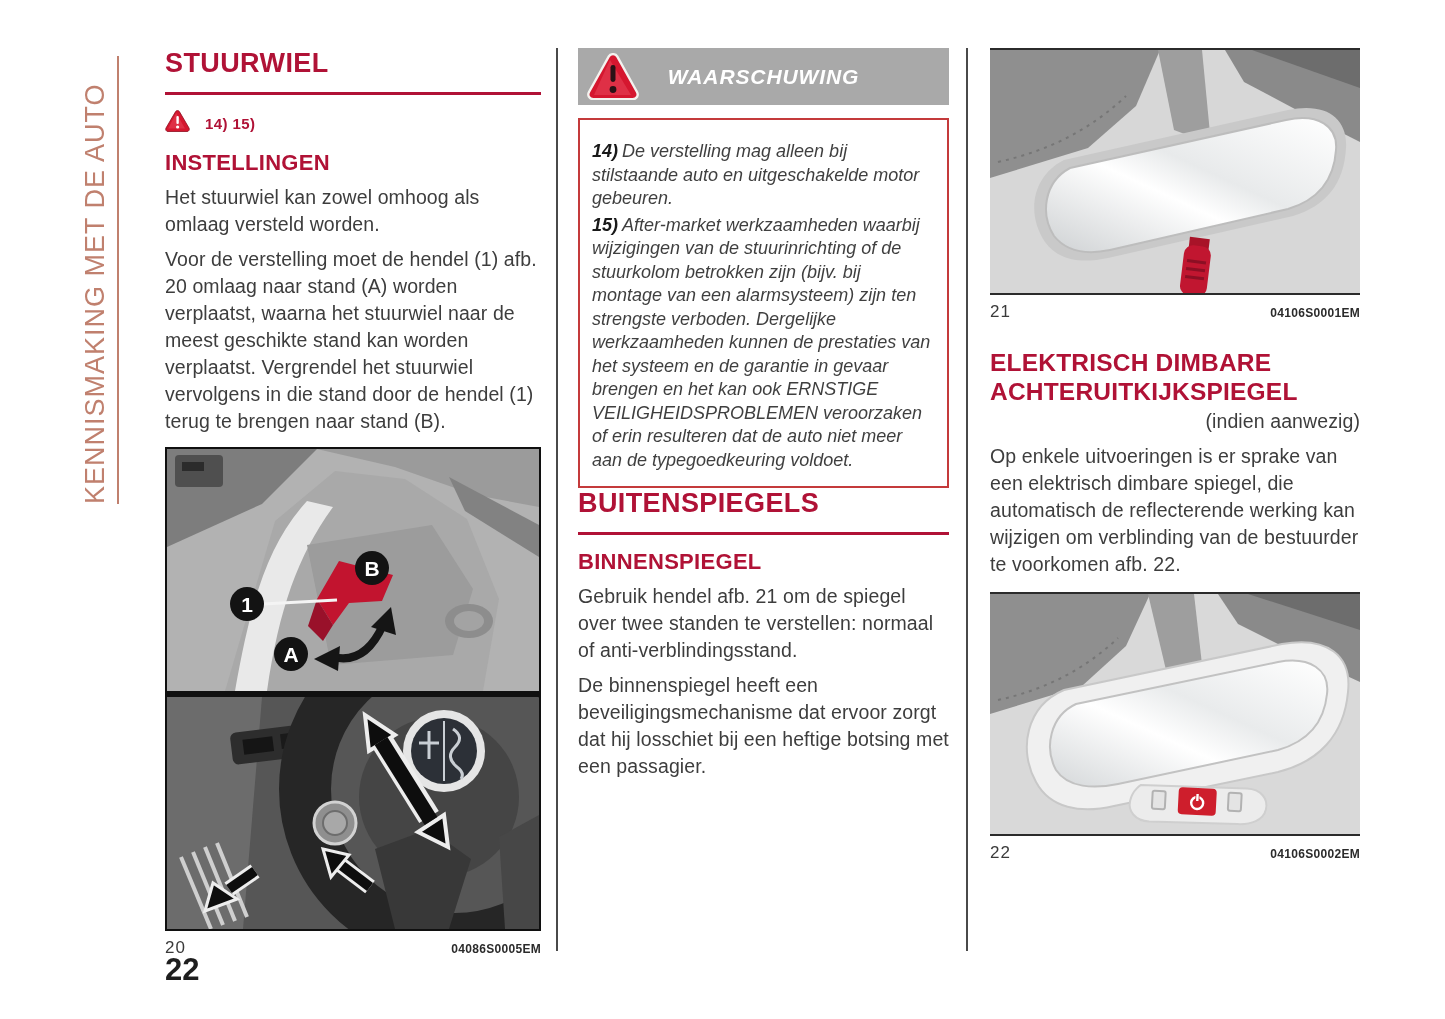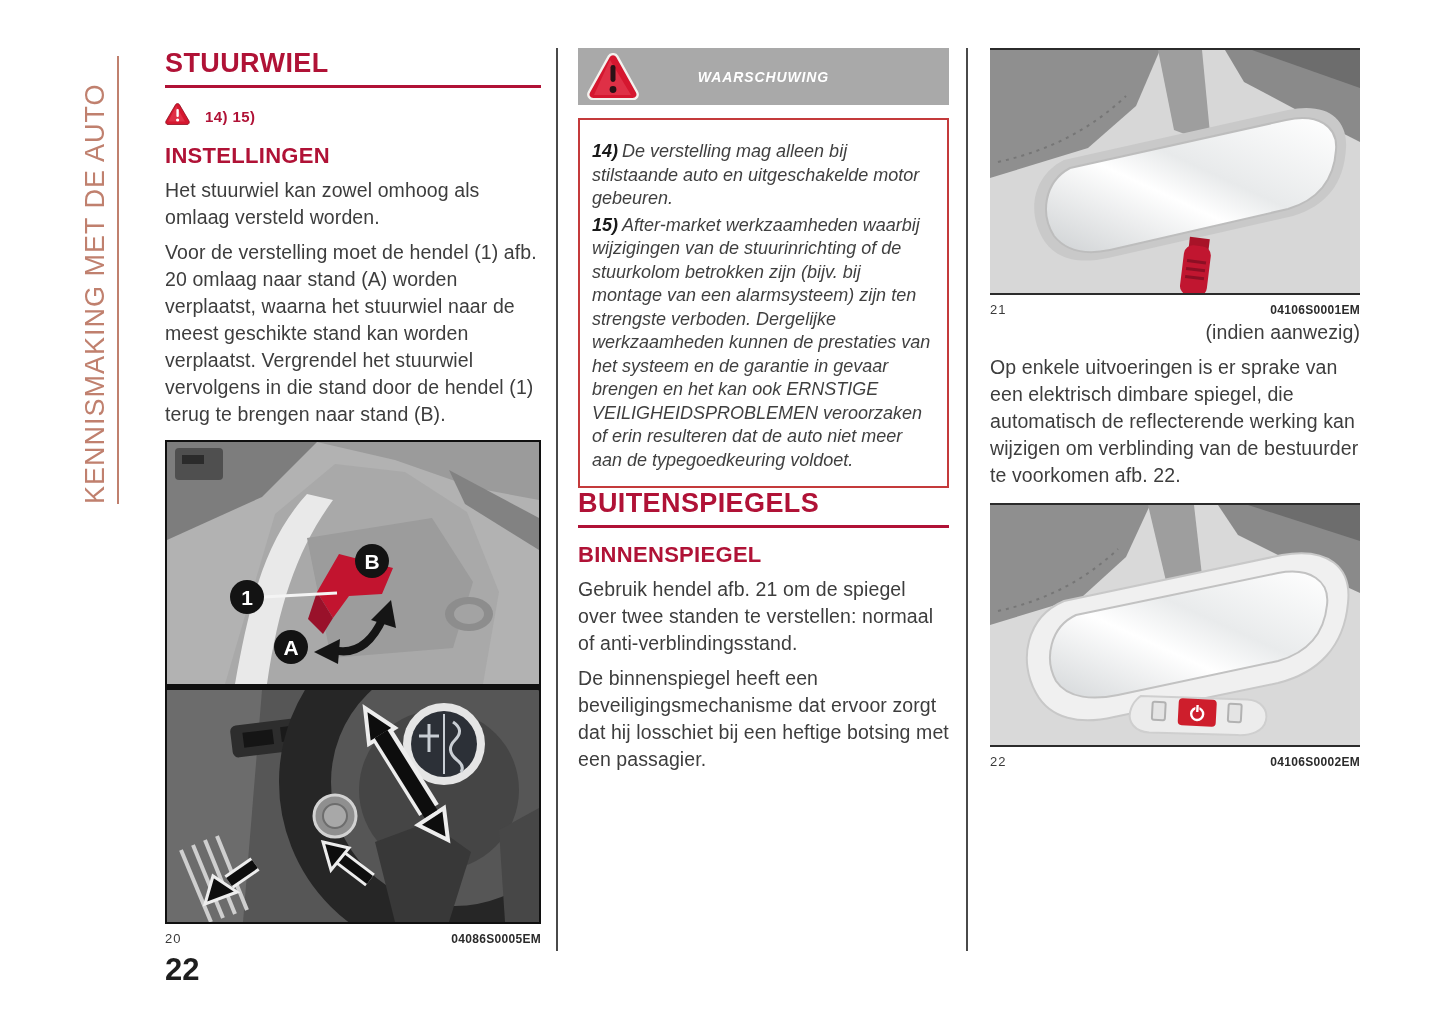--- a/index.html
+++ b/index.html
@@ -30,49 +30,49 @@
   .vdivider.d1{left:556px;}
   .vdivider.d2{left:966px;}
   
   .col{position:absolute;top:48px;}
   .col1{left:165px;width:376px;}
   .col2{left:578px;width:371px;}
   .col3{left:990px;width:370px;}
   
   h1.section{
     margin:0;font-size:27px;font-weight:bold;color:var(--crimson);
-    letter-spacing:.4px;border-bottom:3px solid var(--crimson);padding-bottom:6px;
+    letter-spacing:.4px;border-bottom:3px solid var(--crimson);padding-bottom:13px;
   }
   h2.sub{
     margin:14px 0 4px;font-size:22px;font-weight:bold;color:var(--crimson);letter-spacing:.3px;
   }
   p.body{
     margin:8px 0 0;font-size:19.5px;line-height:27px;color:var(--body);letter-spacing:.1px;
   }
   .warn-refs{display:flex;align-items:center;gap:15px;margin-top:15px;}
   .warn-refs .nums{font-weight:bold;color:var(--crimson);font-size:15px;letter-spacing:.4px;}
   
   .fig-photo{
     margin-top:12px;border:2px solid #101010;background:#101010;
     display:flex;flex-direction:column;gap:6px;
   }
   .fig-photo svg{display:block;}
   .fig-render{border-top:2px solid #2b2b2b;border-bottom:2px solid #2b2b2b;}
   .fig-render svg{display:block;}
   .caption{display:flex;justify-content:space-between;align-items:baseline;margin-top:7px;}
-  .caption .num{font-size:13px;color:#3a3a3a;letter-spacing:1px;}
+  .caption .num{font-size:17px;color:#3a3a3a;letter-spacing:1px;}
   .caption .code{font-size:12px;font-weight:bold;color:#2b2b2b;letter-spacing:.3px;text-align:right;}
   
   .warn-header{
     height:57px;background:var(--warnheader);position:relative;
     display:flex;align-items:center;justify-content:center;
   }
   .warn-header .tri{position:absolute;left:9px;top:5px;}
   .warn-title{
-    font-size:14px;font-weight:bold;font-style:italic;color:#ffffff;letter-spacing:.9px;
+    font-size:21px;font-weight:bold;font-style:italic;color:#ffffff;letter-spacing:.9px;
   }
   .warn-box{margin-top:13px;border:2px solid var(--warnborder);padding:20px 12px 11px;}
   .warn-box p{
     margin:0 0 3px;font-style:italic;font-size:18px;line-height:23.5px;color:#3f3f3f;
   }
   .warn-box .wnum{font-weight:bold;color:#191919;margin-right:4px;}
   .gap-top{margin-top:30px;}
   
   h2.big{
     margin:26px 0 2px;font-size:24.5px;line-height:29px;font-weight:bold;
@@ -264,20 +264,21 @@
         <line x1="196" y1="220" x2="215" y2="220" stroke="#8c0f24" stroke-width="3"></line>
         <line x1="196" y1="228" x2="215" y2="228" stroke="#8c0f24" stroke-width="3"></line>
       </g>
     </svg>
   </div>
   <div class="caption">
     <span class="num">21</span>
     <span class="code">04106S0001EM</span>
   </div>
 
+  <h2 class="big">ELEKTRISCH DIMBARE ACHTERUITKIJKSPIEGEL</h2>
   <p class="body tight">(indien aanwezig)</p>
   <p class="body">Op enkele uitvoeringen is er sprake van een elektrisch dimbare spiegel, die automatisch de reflecterende werking kan wijzigen om verblinding van de bestuurder te voorkomen afb. 22.</p>
 
   <div class="fig-render fig22wrap">
     <svg viewBox="0 0 370 240" width="370" height="240">
       <defs>
         <linearGradient id="glass22" x1="0" y1="1" x2="1" y2="0">
           <stop offset="0" stop-color="#d4d7d9"></stop>
           <stop offset="0.4" stop-color="#ffffff"></stop>
           <stop offset="0.6" stop-color="#e9ebec"></stop>

